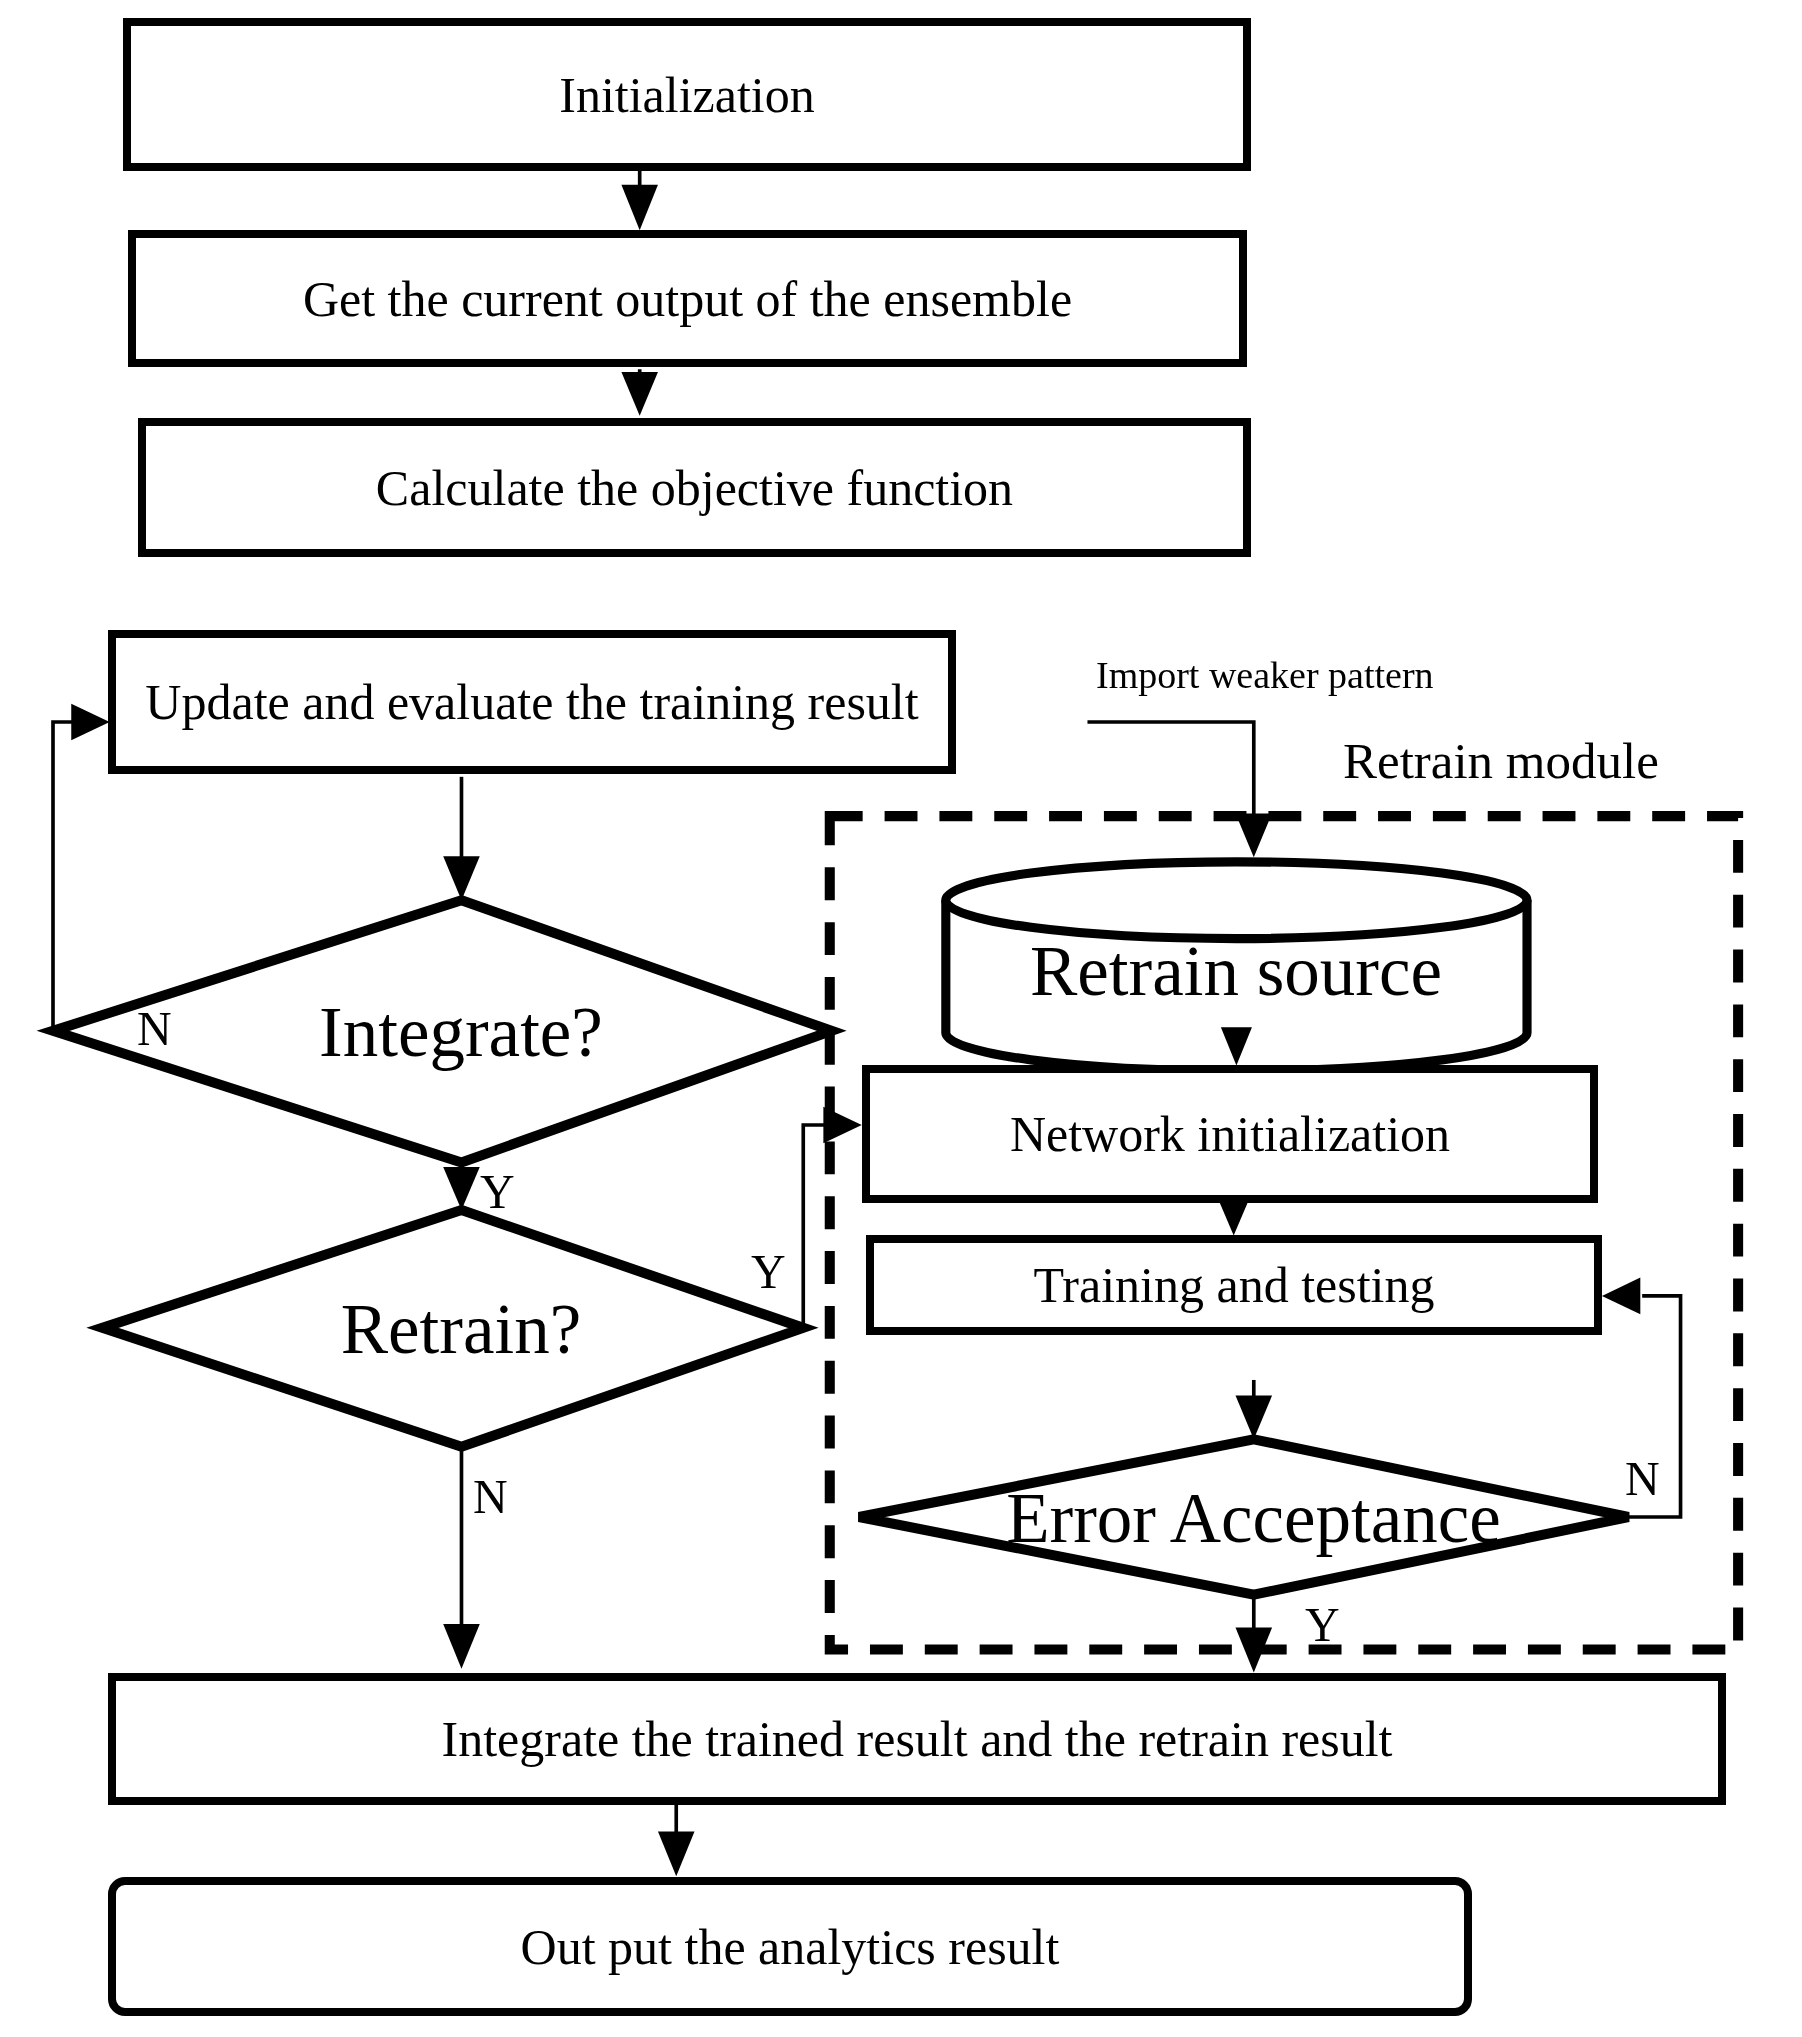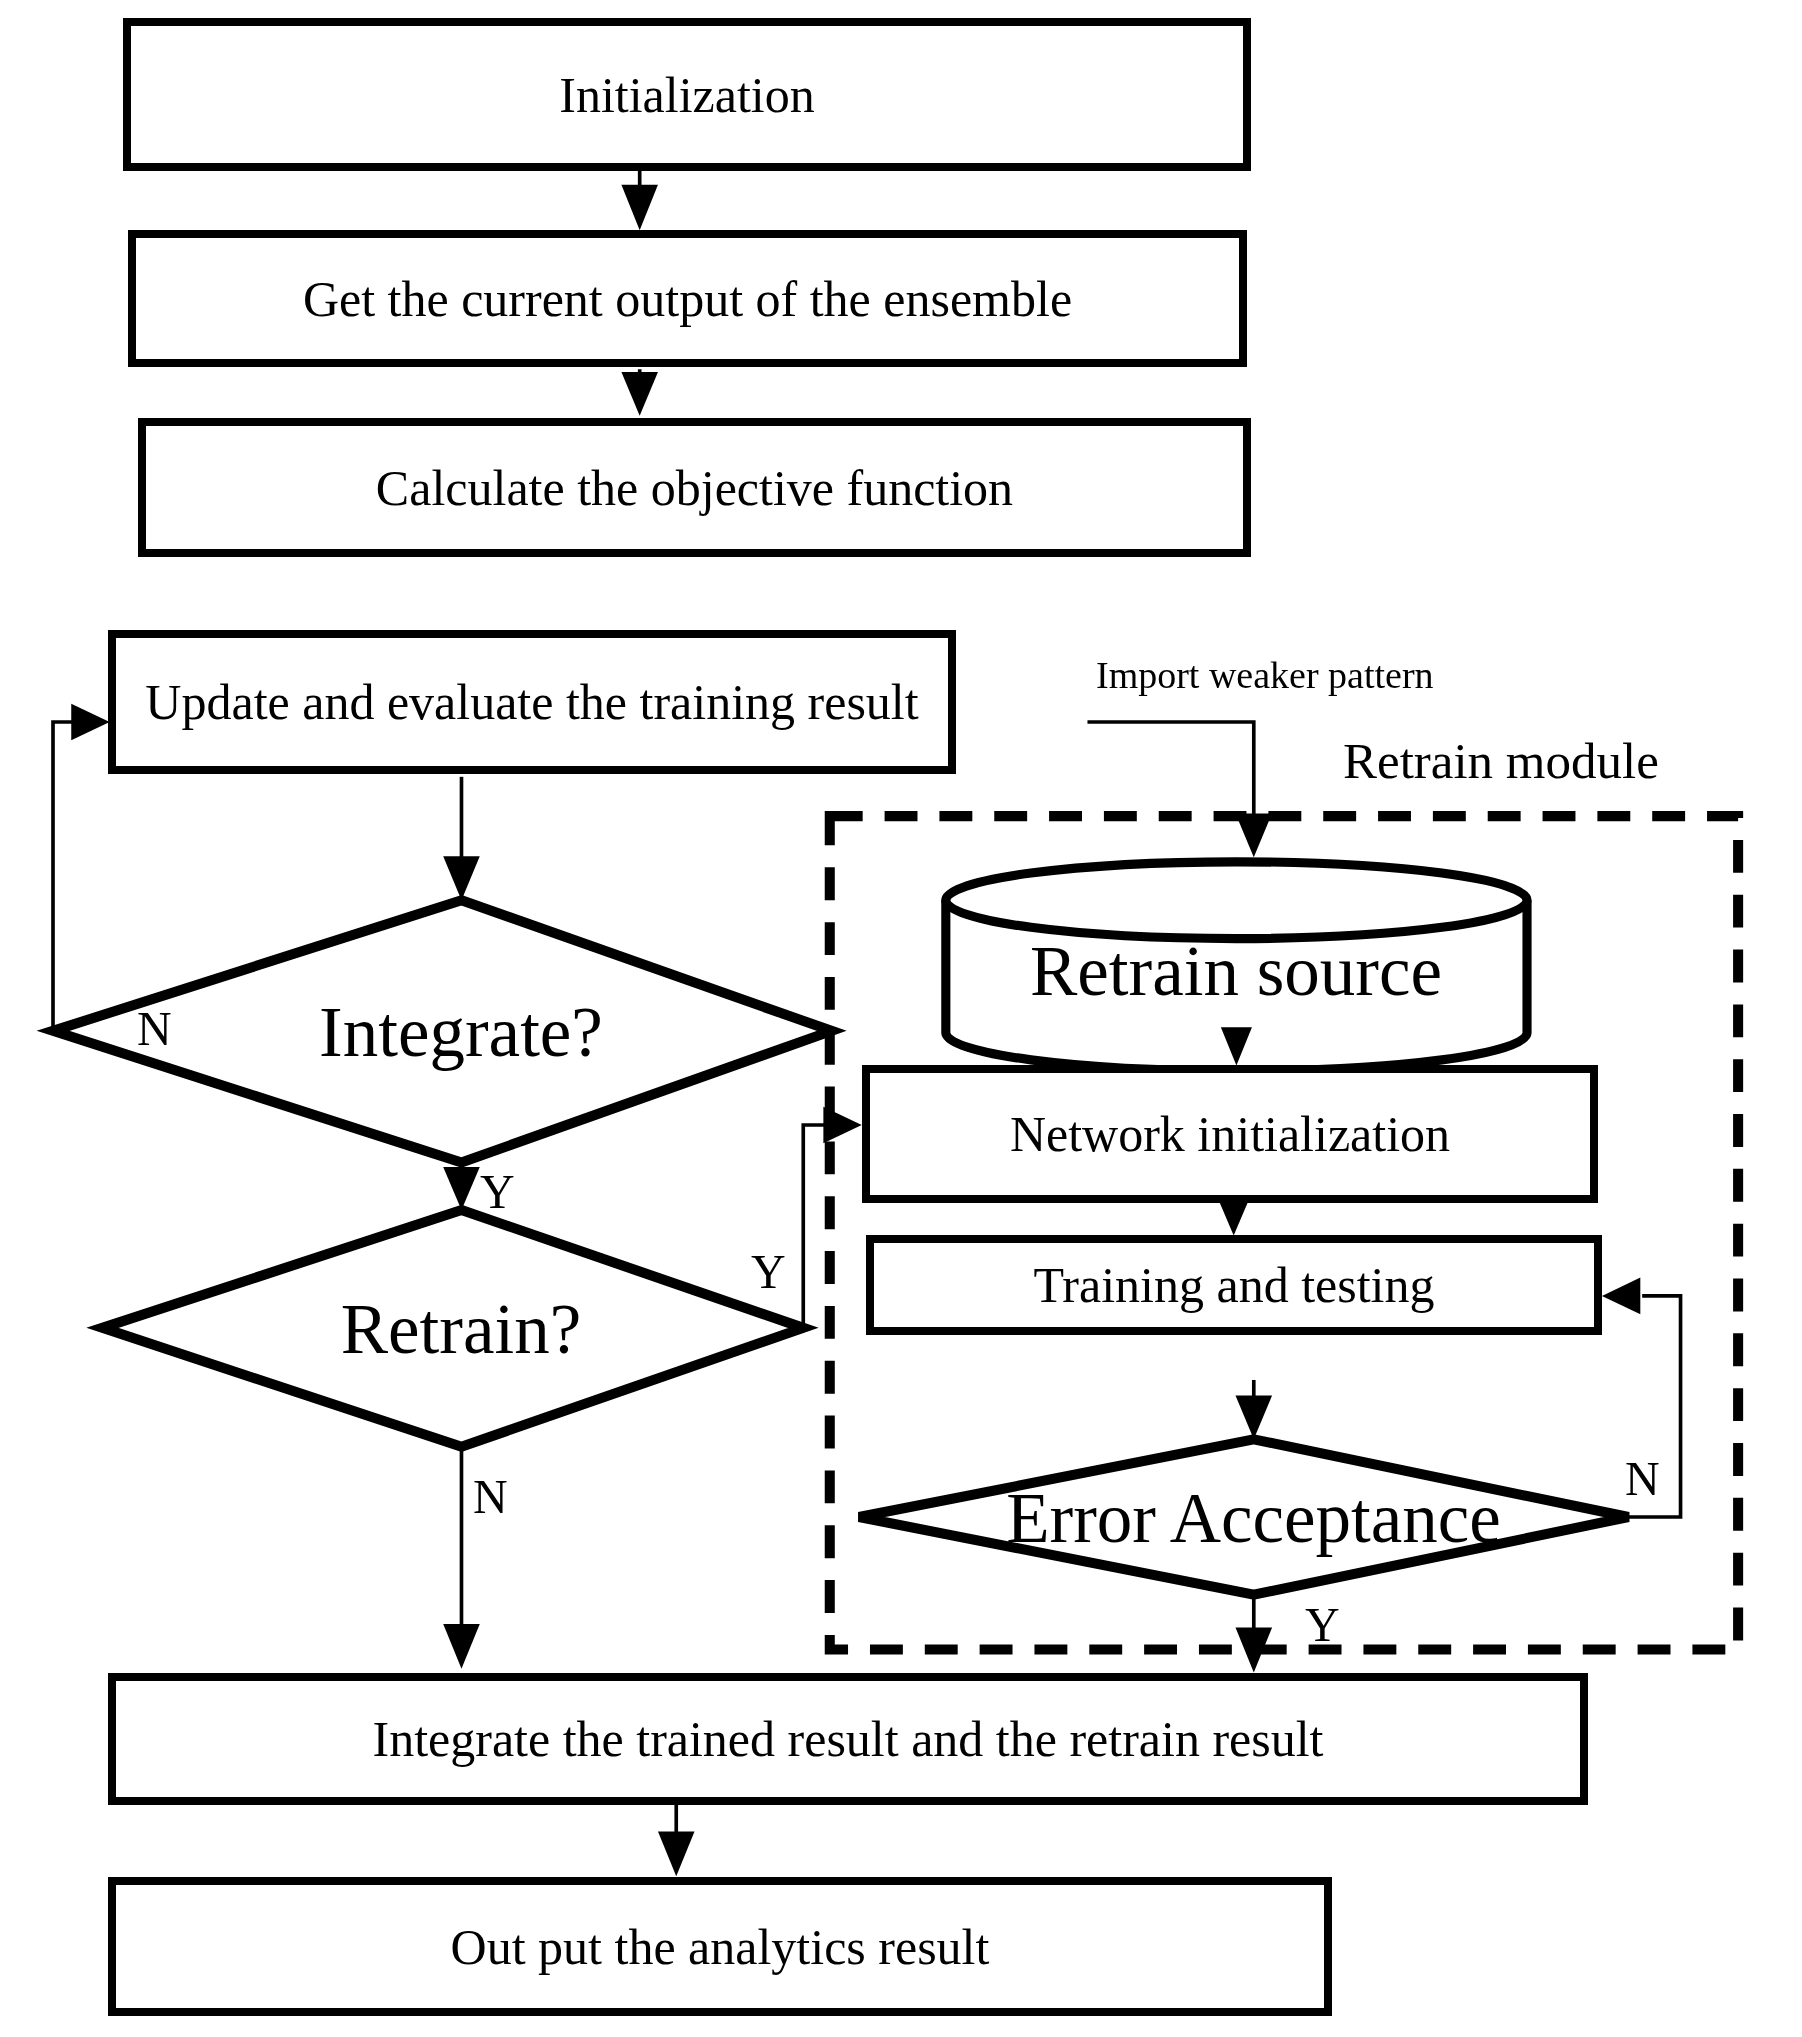--- a/index.html
+++ b/index.html
@@ -150,25 +150,25 @@
   </div>
 
   <div class="box" style="left:862px; top:1065px; width:736px; height:138px;">
     <span class="inner">Network initialization</span>
   </div>
 
   <div class="box" style="left:866px; top:1235px; width:736px; height:100px;">
     <span class="inner">Training and testing</span>
   </div>
 
-  <div class="box" style="left:108px; top:1673px; width:1480px; height:132px;">
+  <div class="box" style="left:108px; top:1673px; width:1618px; height:132px;">
     <span class="inner">Integrate the trained result and the retrain result</span>
   </div>
 
-  <div class="box" style="left:108px; top:1877px; width:1224px; height:139px;">
+  <div class="box" style="left:108px; top:1877px; width:1364px; height:139px;border-radius:17px;">
     <span class="inner">Out put the analytics result</span>
   </div>
 
   <div class="float-label" style="left:187px; top:1000px; width:548px; height:64px;">
     <span>Integrate?</span>
   </div>
 
   <div class="float-label" style="left:187px; top:1297px; width:548px; height:64px;">
     <span>Retrain?</span>
   </div>

